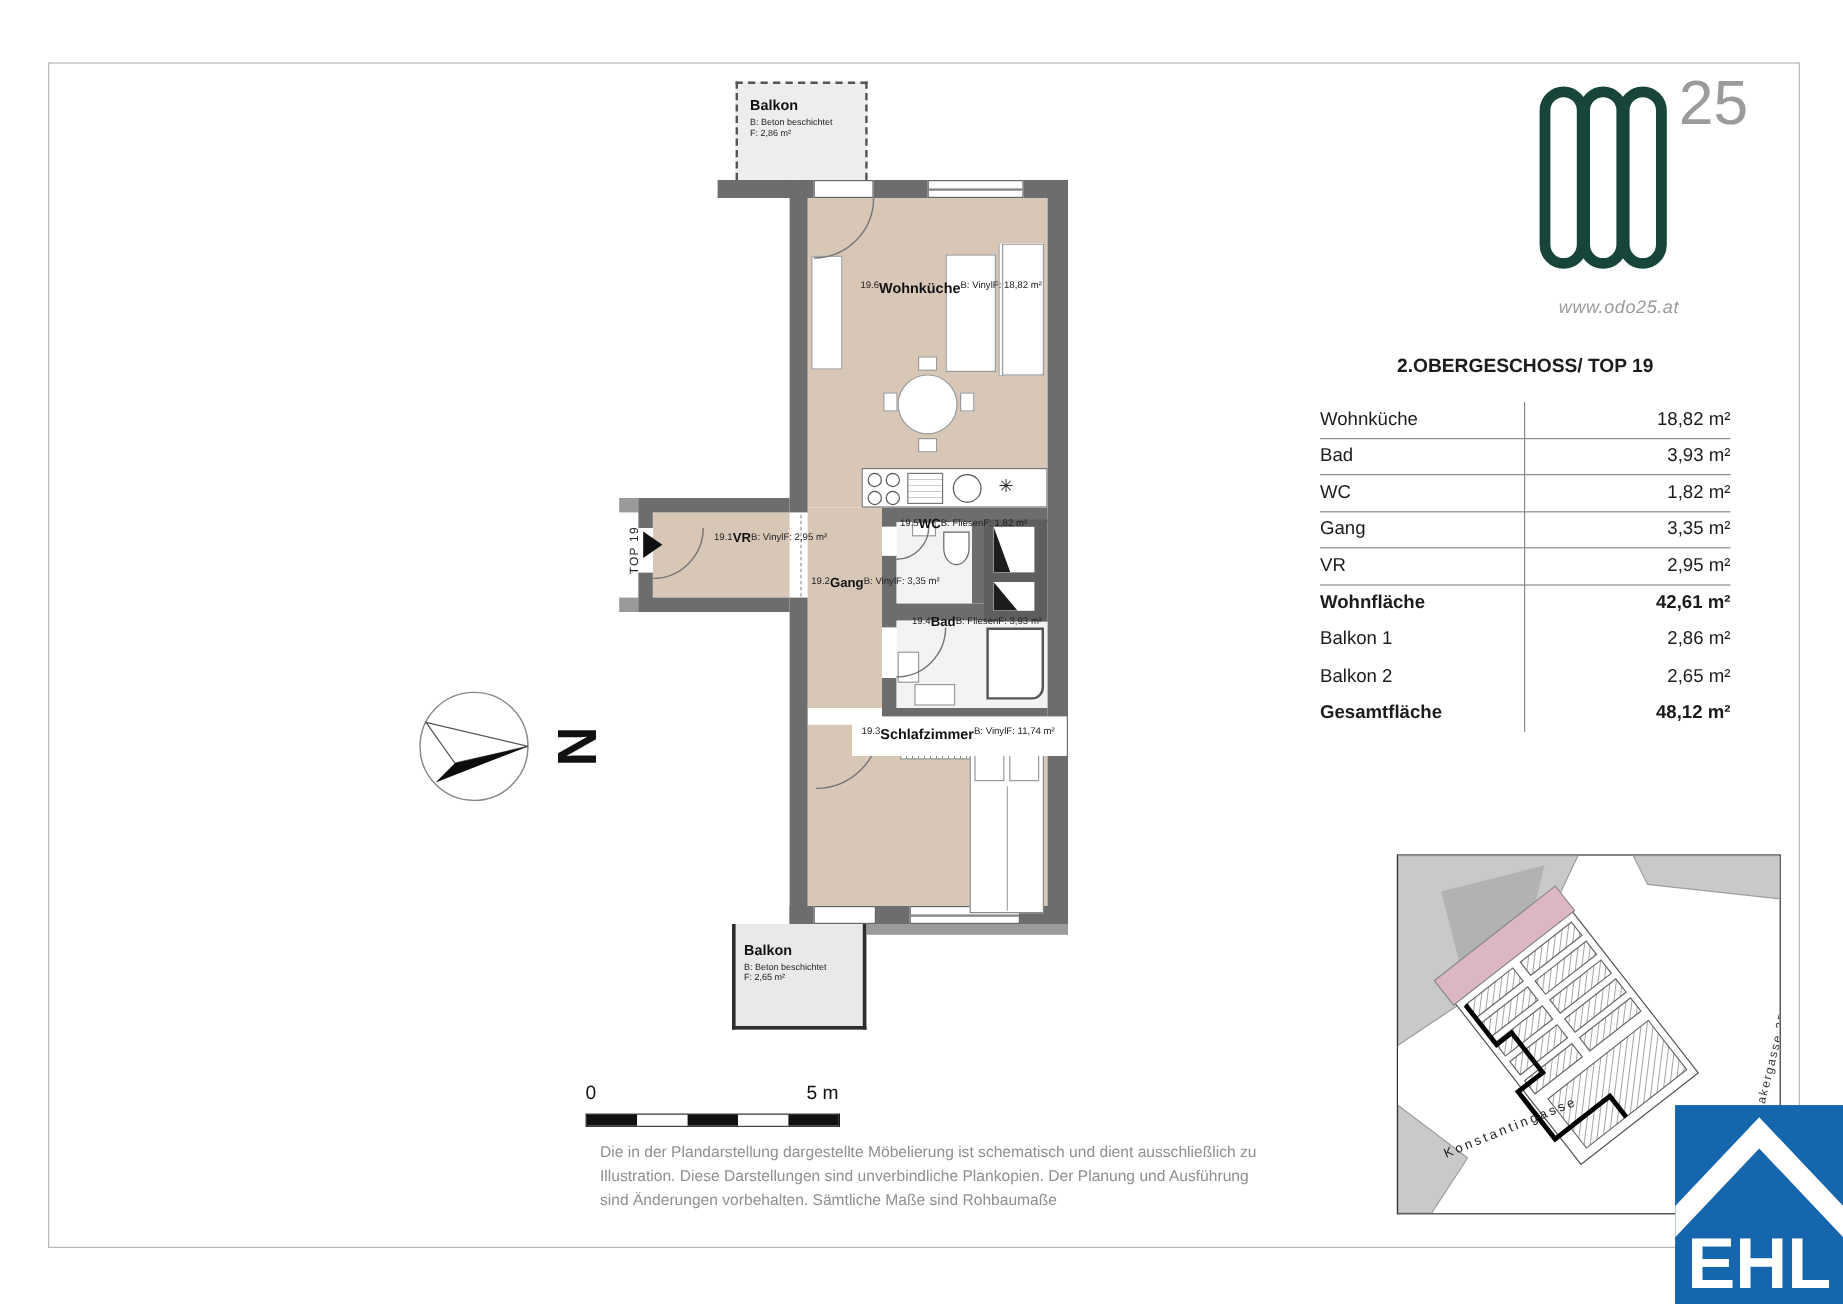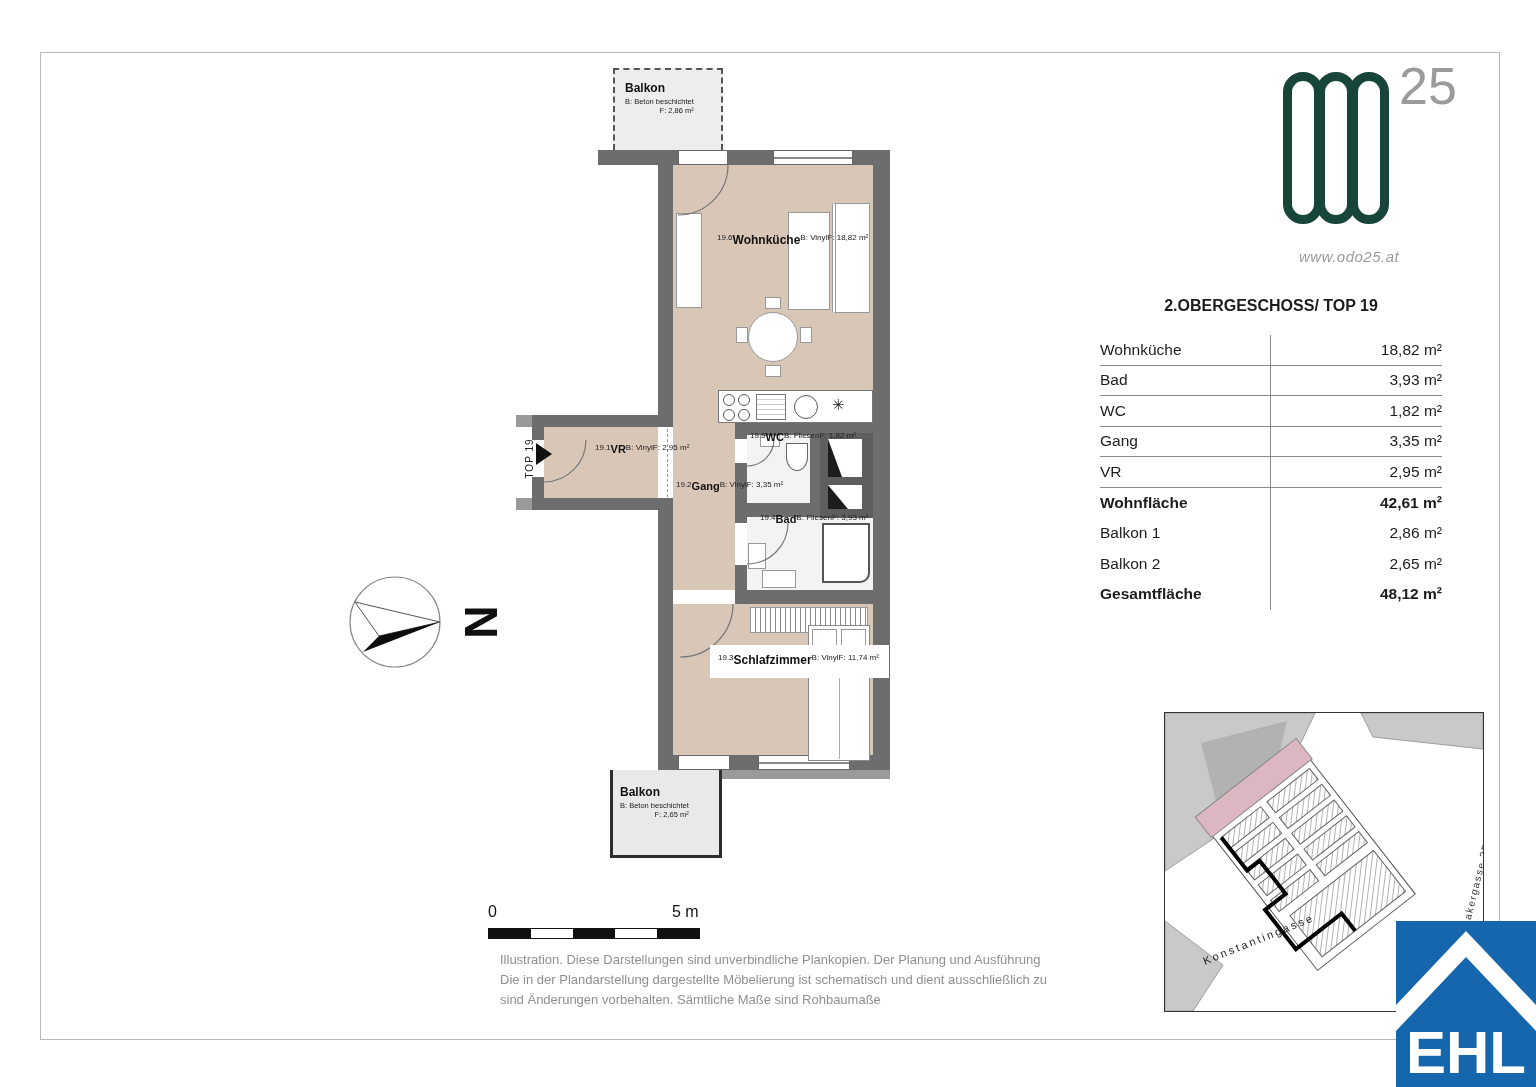--- a/index.html
+++ b/index.html
@@ -25,21 +25,21 @@
   .wedge{position:absolute;background:#1c1c1c;clip-path:polygon(0 0,100% 100%,0 100%);}
   .hatchV{background:repeating-linear-gradient(90deg,#fff 0 4px,#8a8a8a 4px 5px);}
   .dash-v{position:absolute;width:0;border-left:1px dashed #999;}
   .rlbl{position:absolute;display:flex;flex-direction:row;line-height:1.25;color:#222;}
   .rnum{font-size:8px;}
   .rname{font-size:12px;font-weight:bold;color:#111;}
   .rname.sm{font-size:11px;}
   .rsub{font-size:8px;}
   .blbl{position:absolute;display:flex;flex-direction:column;line-height:1.3;color:#222;}
   .bname{font-size:12px;font-weight:bold;color:#111;}
-  .bsub{font-size:7.5px;text-align:right;}
+  .bsub{font-size:7.5px;}
   .tri-right{position:absolute;width:0;height:0;border-left:16px solid #101010;border-top:11px solid transparent;border-bottom:11px solid transparent;}
   .rot-label{position:absolute;transform:rotate(-90deg);transform-origin:center;font-size:10px;color:#222;letter-spacing:1px;white-space:nowrap;}
   #arc-overlay{position:absolute;left:0;top:0;pointer-events:none;}
   .slab{position:absolute;background:#9a9a9a;}
 
   
   #odologo{position:absolute;left:1283px;top:62px;width:180px;height:210px;text-decoration:underline;}
   .oring{position:absolute;top:10px;width:22px;height:134px;border:9px solid #17453a;border-radius:22px;background:#fff;}
   #odo-num{position:absolute;left:116px;top:-6px;font-size:52px;color:#9b9b9b;font-weight:400;}
   #odo-web{position:absolute;left:16px;top:186px;font-size:15px;font-style:italic;color:#9b9b9b;letter-spacing:0.5px;}
@@ -200,21 +200,21 @@
       <span class="rname sm">WC</span>
       <span class="rsub">B: Fliesen</span>
       <span class="rsub">F: 1,82 m²</span>
     </div>
     <div class="rlbl" style="left:250px;top:448px;">
       <span class="rnum">19.4</span>
       <span class="rname sm">Bad</span>
       <span class="rsub">B: Fliesen</span>
       <span class="rsub">F: 3,93 m²</span>
     </div>
-    <div class="rlbl" style="left:200px;top:580px;background:#fff;padding:8px 10px 10px 8px;">
+    <div class="rlbl" style="left:200px;top:532px;background:#fff;padding:8px 10px 10px 8px;">
       <span class="rnum">19.3</span>
       <span class="rname">Schlafzimmer</span>
       <span class="rsub">B: Vinyl</span>
       <span class="rsub">F: 11,74 m²</span>
     </div>
 
     <div class="balc balc-bot" style="left:100px;top:705px;width:112px;height:88px;"></div>
     <div class="blbl" style="left:110px;top:720px;">
       <span class="bname">Balkon</span>
       <span class="bsub">B: Beton beschichtet</span>
@@ -286,22 +286,22 @@
     <div id="sb-bar">
       <div class="sb-seg sb-b"></div>
       <div class="sb-seg sb-w"></div>
       <div class="sb-seg sb-b"></div>
       <div class="sb-seg sb-w"></div>
       <div class="sb-seg sb-b"></div>
     </div>
   </div>
 
   <div id="disclaimer">
+    <span>Die in der Plandarstellung dargestellte Möbelierung ist schematisch und dient ausschließlich zu</span>
     <span>Illustration. Diese Darstellungen sind unverbindliche Plankopien. Der Planung und Ausführung</span>
-    <span>Die in der Plandarstellung dargestellte Möbelierung ist schematisch und dient ausschließlich zu</span>
     <span>sind Änderungen vorbehalten. Sämtliche Maße sind Rohbaumaße</span>
   </div>
 
   <div id="siteplan">
     <svg width="318" height="298">
       <defs>
         <pattern id="hatch" width="5" height="5" patternUnits="userSpaceOnUse" patternTransform="rotate(45)">
           <line x1="0" y1="0" x2="0" y2="5" stroke="#666" stroke-width="1"></line>
         </pattern>
       </defs>

